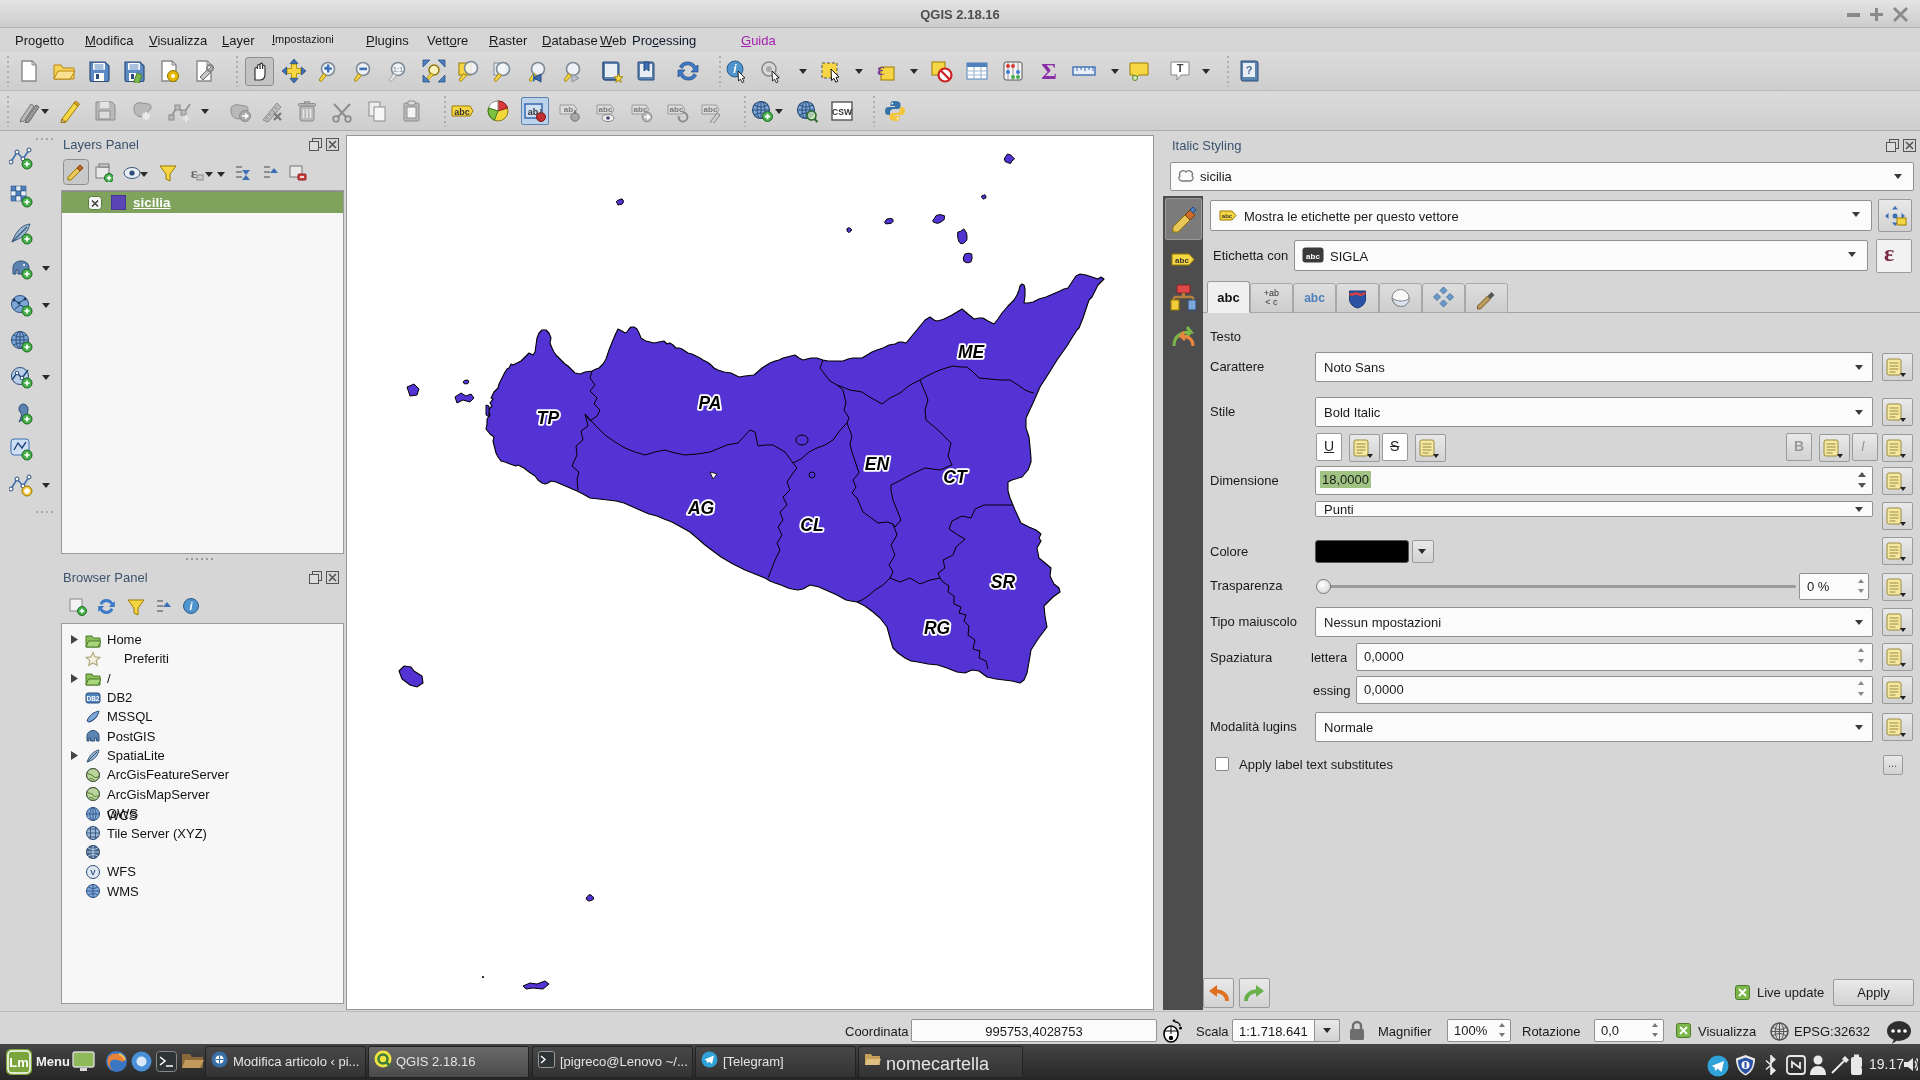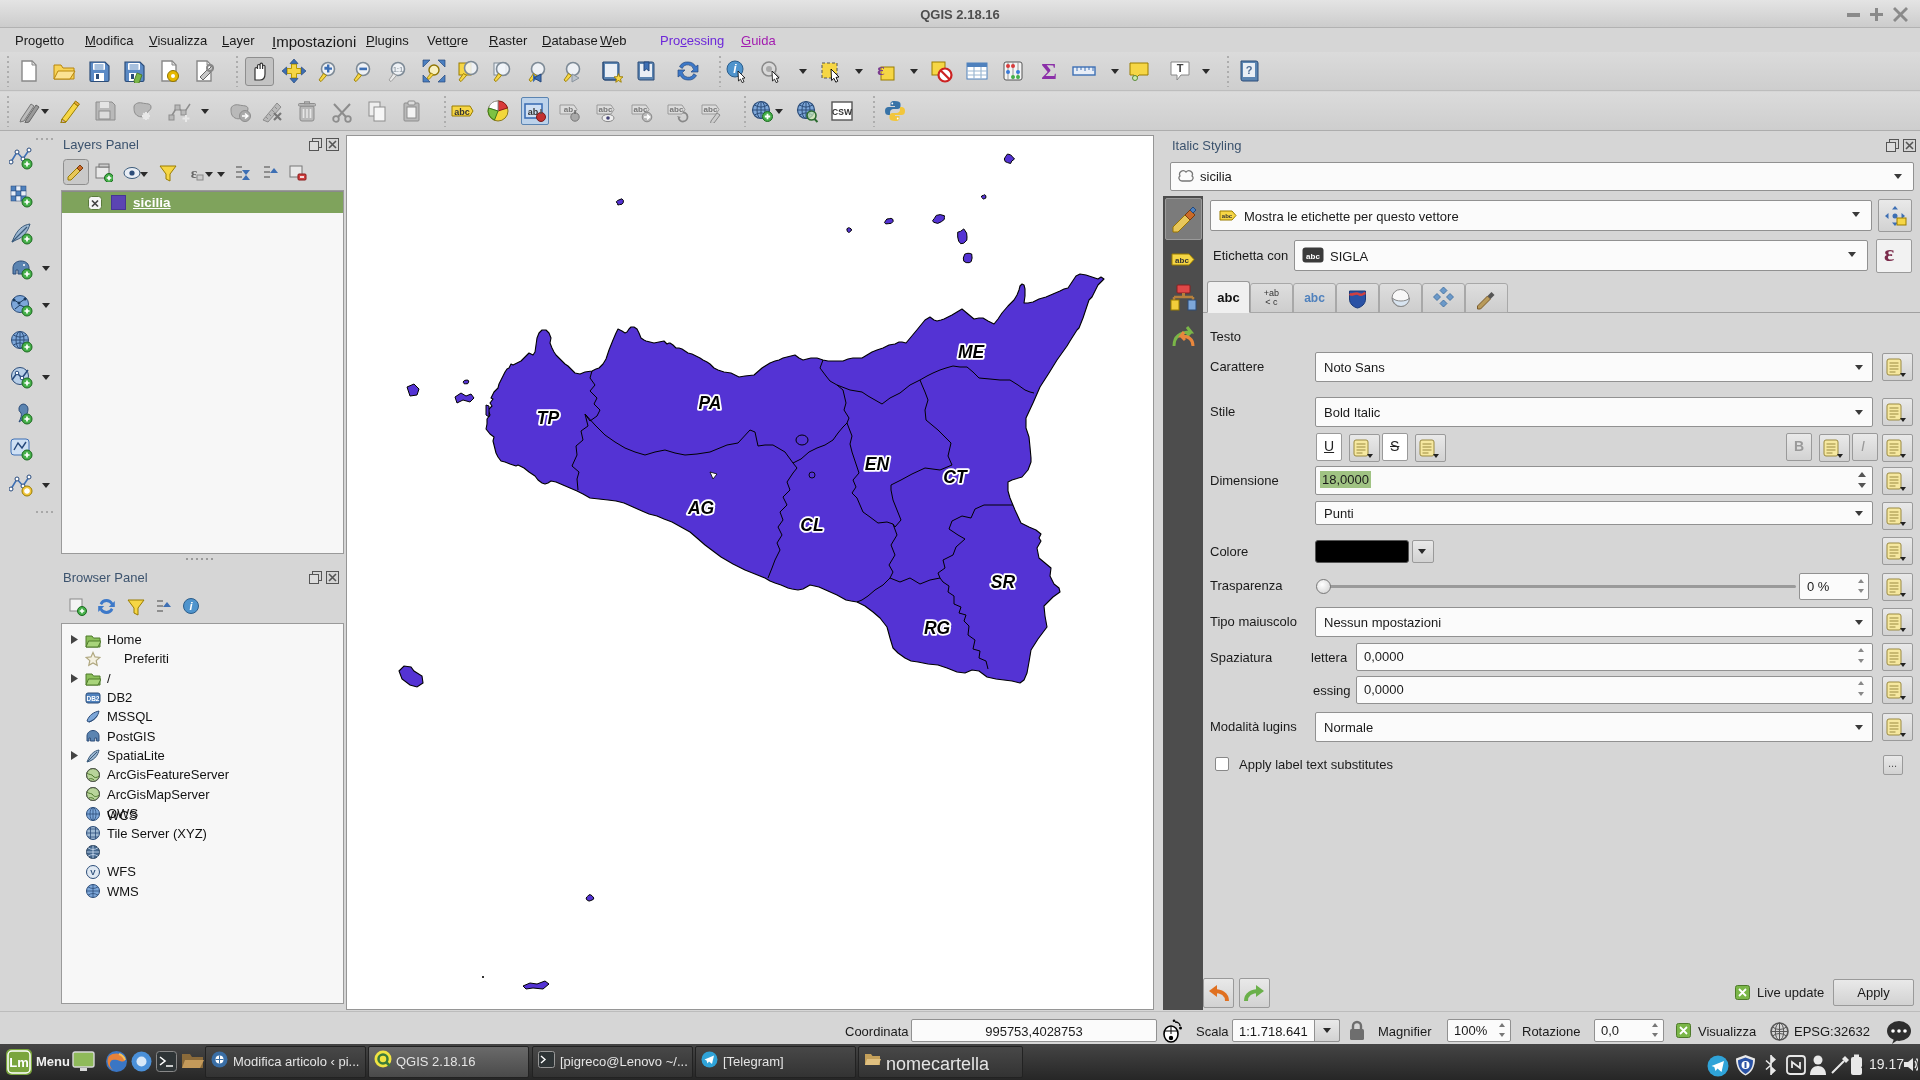--- a/index.html
+++ b/index.html
@@ -25,27 +25,27 @@
     <path d="M6 1h3v5h5v3H9v5H6V9H1V6h5z" fill="#8a8a8a"></path>
   </svg>
 <svg class="a" style="left:1893px;top:7px" width="15" height="15">
     <path d="M2 0l5.5 5.5L13 0l2 2-5.5 5.5L15 13l-2 2-5.5-5.5L2 15l-2-2 5.5-5.5L0 2z" fill="#8a8a8a"></path>
   </svg>
 <div class="a" style="left:0;top:28px;width:1920px;height:24px;background:#d6d6d6"></div>
 <div class="a" style="left:15px;top:33px;font-size:13px;color:#1a1a1a">Pro<u>g</u>etto</div>
 <div class="a" style="left:85px;top:33px;font-size:13px;color:#1a1a1a"><u>M</u>odifica</div>
 <div class="a" style="left:149px;top:33px;font-size:13px;color:#1a1a1a"><u>V</u>isualizza</div>
 <div class="a" style="left:222px;top:33px;font-size:13px;color:#1a1a1a"><u>L</u>ayer</div>
-<div class="a" style="left:272px;top:33px;font-size:15px;color:#1a1a1a"><u>I</u>mpostazioni</div>
+<div class="a" style="left:272px;top:33px;font-size:11px;color:#1a1a1a"><u>I</u>mpostazioni</div>
 <div class="a" style="left:366px;top:33px;font-size:13px;color:#1a1a1a"><u>P</u>lugins</div>
 <div class="a" style="left:427px;top:33px;font-size:13px;color:#1a1a1a">Vett<u>o</u>re</div>
 <div class="a" style="left:489px;top:33px;font-size:13px;color:#1a1a1a"><u>R</u>aster</div>
 <div class="a" style="left:542px;top:33px;font-size:13px;color:#1a1a1a"><u>D</u>atabase</div>
 <div class="a" style="left:600px;top:33px;font-size:13px;color:#1a1a1a"><u>W</u>eb</div>
-<div class="a" style="left:660px;top:33px;font-size:13px;color:#6d28d9">Pro<u>c</u>essing</div>
+<div class="a" style="left:632px;top:33px;font-size:13px;color:#0f172a">Pro<u>c</u>essing</div>
 <div class="a" style="left:741px;top:33px;font-size:13px;color:#a21caf"><u>G</u>uida</div>
 <div class="a" style="left:0;top:52px;width:1920px;height:39px;background:linear-gradient(#dbdbdb,#cecece);border-bottom:1px solid #bdbdbd"></div>
 <div class="a" style="left:0;top:92px;width:1920px;height:39px;background:linear-gradient(#dbdbdb,#cecece);border-bottom:1px solid #adadad"></div>
 <div class="vsep" style="left:7px;top:56px;height:31px"></div>
 <div class="vsep" style="left:7px;top:96px;height:31px"></div>
 <div class="vsep" style="left:236px;top:56px;height:31px"></div>
 <div class="vsep" style="left:719px;top:56px;height:31px"></div>
 <div class="vsep" style="left:1227px;top:56px;height:31px"></div>
 <div class="vsep" style="left:444px;top:96px;height:31px"></div>
 <div class="vsep" style="left:744px;top:96px;height:31px"></div>
@@ -820,21 +820,21 @@
 <div class="spin" style="left:1315px;top:466px;width:558px;height:29px"></div>
 <div class="a" style="left:1320px;top:471px;font-size:13px;background:#a0c383;color:#1a1a1a;padding:1px 2px">18,0000</div>
 <div class="a" style="left:1858px;top:472px;width:0;height:0;border-left:4px solid transparent;border-right:4px solid transparent;border-bottom:5px solid #555"></div>
 <div class="a" style="left:1858px;top:483px;width:0;height:0;border-left:4px solid transparent;border-right:4px solid transparent;border-top:5px solid #555"></div>
 <div class="btn" style="left:1882px;top:467px;width:31px;height:28px"></div>
 <svg class="a" style="left:1886px;top:471px" width="22" height="20" viewBox="0 0 22 20">
     <rect x="1" y="2" width="14" height="16" rx="2" fill="#f6e8a0" stroke="#9a8a40"></rect>
     <path d="M3.5 6h9M3.5 9h9M3.5 12h9M3.5 15h6" stroke="#9a8a40" stroke-width="1.2"></path>
     <path d="M14 16l6 0-3 4z" fill="#222"></path>
   </svg>
-<div class="combo" style="left:1315px;top:501px;width:558px;height:24px">
+<div class="combo" style="left:1315px;top:501px;width:558px;height:16px">
     <div class="tx">Punti</div>
     <div class="dda"></div>
   </div>
 <div class="btn" style="left:1882px;top:502px;width:31px;height:28px"></div>
 <svg class="a" style="left:1886px;top:506px" width="22" height="20" viewBox="0 0 22 20">
     <rect x="1" y="2" width="14" height="16" rx="2" fill="#f6e8a0" stroke="#9a8a40"></rect>
     <path d="M3.5 6h9M3.5 9h9M3.5 12h9M3.5 15h6" stroke="#9a8a40" stroke-width="1.2"></path>
     <path d="M14 16l6 0-3 4z" fill="#222"></path>
   </svg>
 <div class="lbl" style="left:1210px;top:544px">Colore</div>

